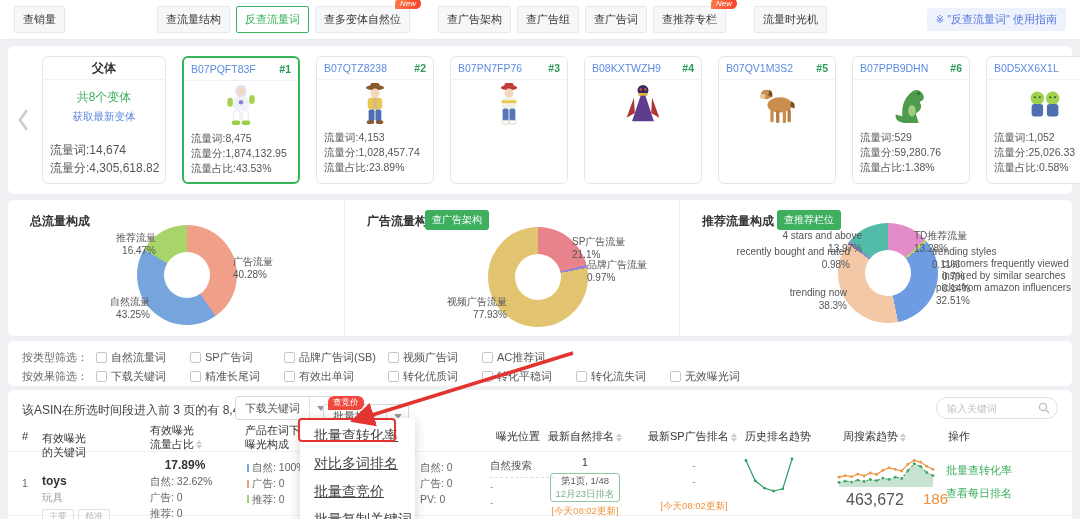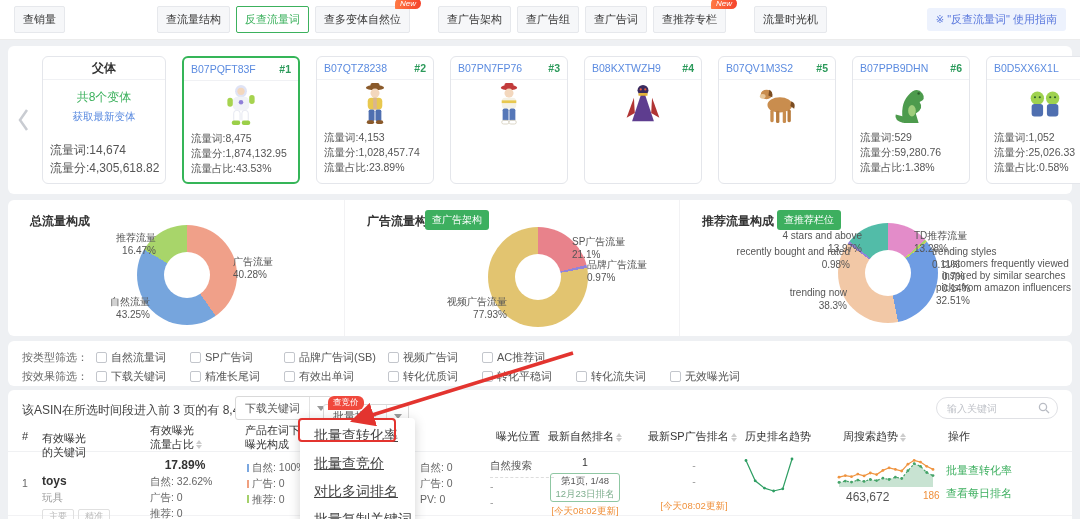--- a/index.html
+++ b/index.html
@@ -86,22 +86,22 @@
   .tag { border:1px solid #e0e0e0; color:#bbb; font-size:9px; padding:0 6px; border-radius:2px; line-height:1.5; }
   .pct-big { font-size:12px; font-weight:bold; color:#333; }
   .eline { display:flex; align-items:center; gap:3px; }
   .tick { width:2px; height:8px; display:inline-block; }
   .t-nat { background:#7aa7e0; } .t-ad { background:#f0a080; } .t-rec { background:#a4d06a; }
   .dash-sep { border-top:1px dashed #ddd; width:64px; margin:3px 0 1px 0; }
   .rank-box { border:1px solid #8fc7a3; border-radius:3px; padding:1px 4px; font-size:9.5px; line-height:1.35; color:#555; display:inline-block; margin-top:2px; }
   .rank-box .r2 { color:#7fae8e; }
   .upd { color:#f0913c; font-size:9.5px; margin-top:2px; }
   .center { text-align:center; }
-  .num-dark { color:#555; font-size:12px; }
-  .num-orange { color:#ef8f3a; font-size:10px; }
+  .num-dark { color:#555; font-size:16px; }
+  .num-orange { color:#ef8f3a; font-size:15px; }
   .act-link { color:#3daf5f; font-size:11px; cursor:pointer; display:block; margin-bottom:6px; white-space:nowrap; }
 
   
   .dropdown { position:absolute; left:292px; top:28px; width:115px; background:#fff; border-radius:4px; box-shadow:0 2px 12px rgba(0,0,0,.18); padding:4px 0; z-index:50; }
   .dd-item { padding:5px 14px; font-size:14px; color:#444; cursor:pointer; white-space:nowrap;text-decoration:underline; }
 
   
   .hl-box { position:absolute; left:290px; top:28px; width:98px; height:24px; border:2.5px solid #e3342f; border-radius:4px; z-index:60; pointer-events:none; }
   .arrow-svg { position:absolute; left:0; top:0; z-index:70; pointer-events:none; }
 </style>
@@ -600,22 +600,22 @@
     <span class="cell num-orange" style="left:915px;top:36px;">186</span>
 
     <div class="cell" style="left:938px;top:10px;">
       <span class="act-link">批量查转化率</span>
       <span class="act-link">查看每日排名</span>
     </div>
   </div>
 
   <div class="dropdown">
     <div class="dd-item">批量查转化率</div>
+    <div class="dd-item">对比多词排名</div>
     <div class="dd-item">批量查竞价</div>
-    <div class="dd-item">对比多词排名</div>
     <div class="dd-item">批量复制关键词</div>
   </div>
 
   <div class="hl-box"></div>
 </div>
 
 <svg class="arrow-svg" width="1080" height="519">
   <defs>
     <marker id="ah" markerWidth="7" markerHeight="7" refX="5.2" refY="3.5" orient="auto">
       <polygon points="0,0 7,3.5 0,7" fill="#e3342f"></polygon>

